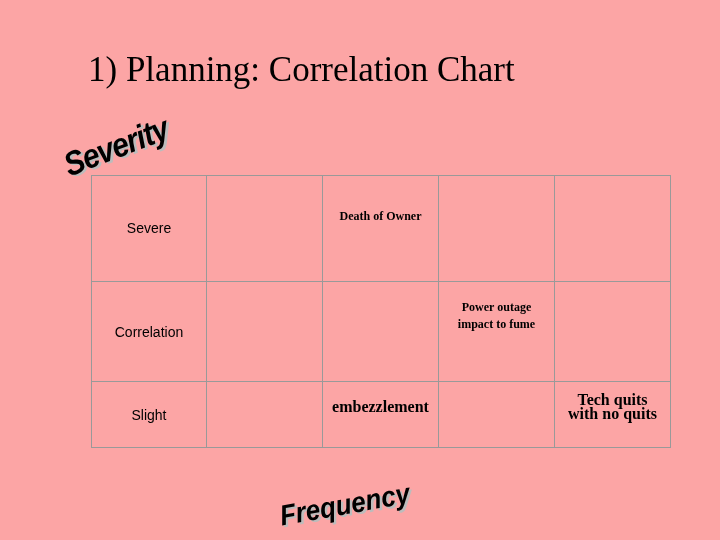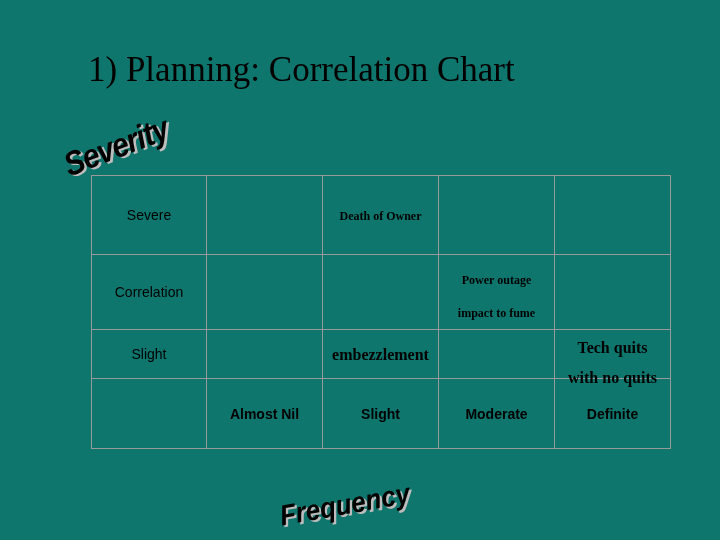--- a/index.html
+++ b/index.html
@@ -4,21 +4,21 @@
 <style>
   html, body {
     margin: 0;
     padding: 0;
     background: #ffffff;
   }
   #slide {
     position: relative;
     width: 720px;
     height: 540px;
-    background: #0f766e;
+    background: #fca5a5;
     overflow: hidden;
     font-family: "Liberation Sans", sans-serif;
     -webkit-font-smoothing: none;
   }
 
   
   #slide-title {
     position: absolute;
     left: 88px;
     top: 48px;
@@ -135,21 +135,21 @@
     left: 0; right: 0;
     top: 17px;
   }
   .entry-tech {
     font-size: 16px;
     position: absolute;
     left: 0; right: 0;
     top: 11px;
     line-height: 14px;
   }
-  .entry .line2 { display: block; margin-top: 16px; }
+  .entry .line2 { display: block; }
 </style>
 </head>
 <body>
 
 <div id="slide">
 
   <div id="slide-title">1) Planning: Correlation Chart</div>
 
   <div class="wordart" id="wordart-severity">Severity</div>
 
@@ -186,25 +186,18 @@
         </td>
         <td class="col-data"></td>
         <td class="col-data">
           <span class="entry entry-tech">
             <span class="line1">Tech quits</span>
             <span class="line2">with no quits</span>
           </span>
         </td>
       </tr>
 
-      <tr class="row-4">
-        <td class="col-head"></td>
-        <td class="col-data freq-label">Almost Nil</td>
-        <td class="col-data freq-label">Slight</td>
-        <td class="col-data freq-label">Moderate</td>
-        <td class="col-data freq-label">Definite</td>
-      </tr>
     </tbody>
   </table>
 
   <div class="wordart" id="wordart-frequency">Frequency</div>
 
 </div>
 
 </body></html>

